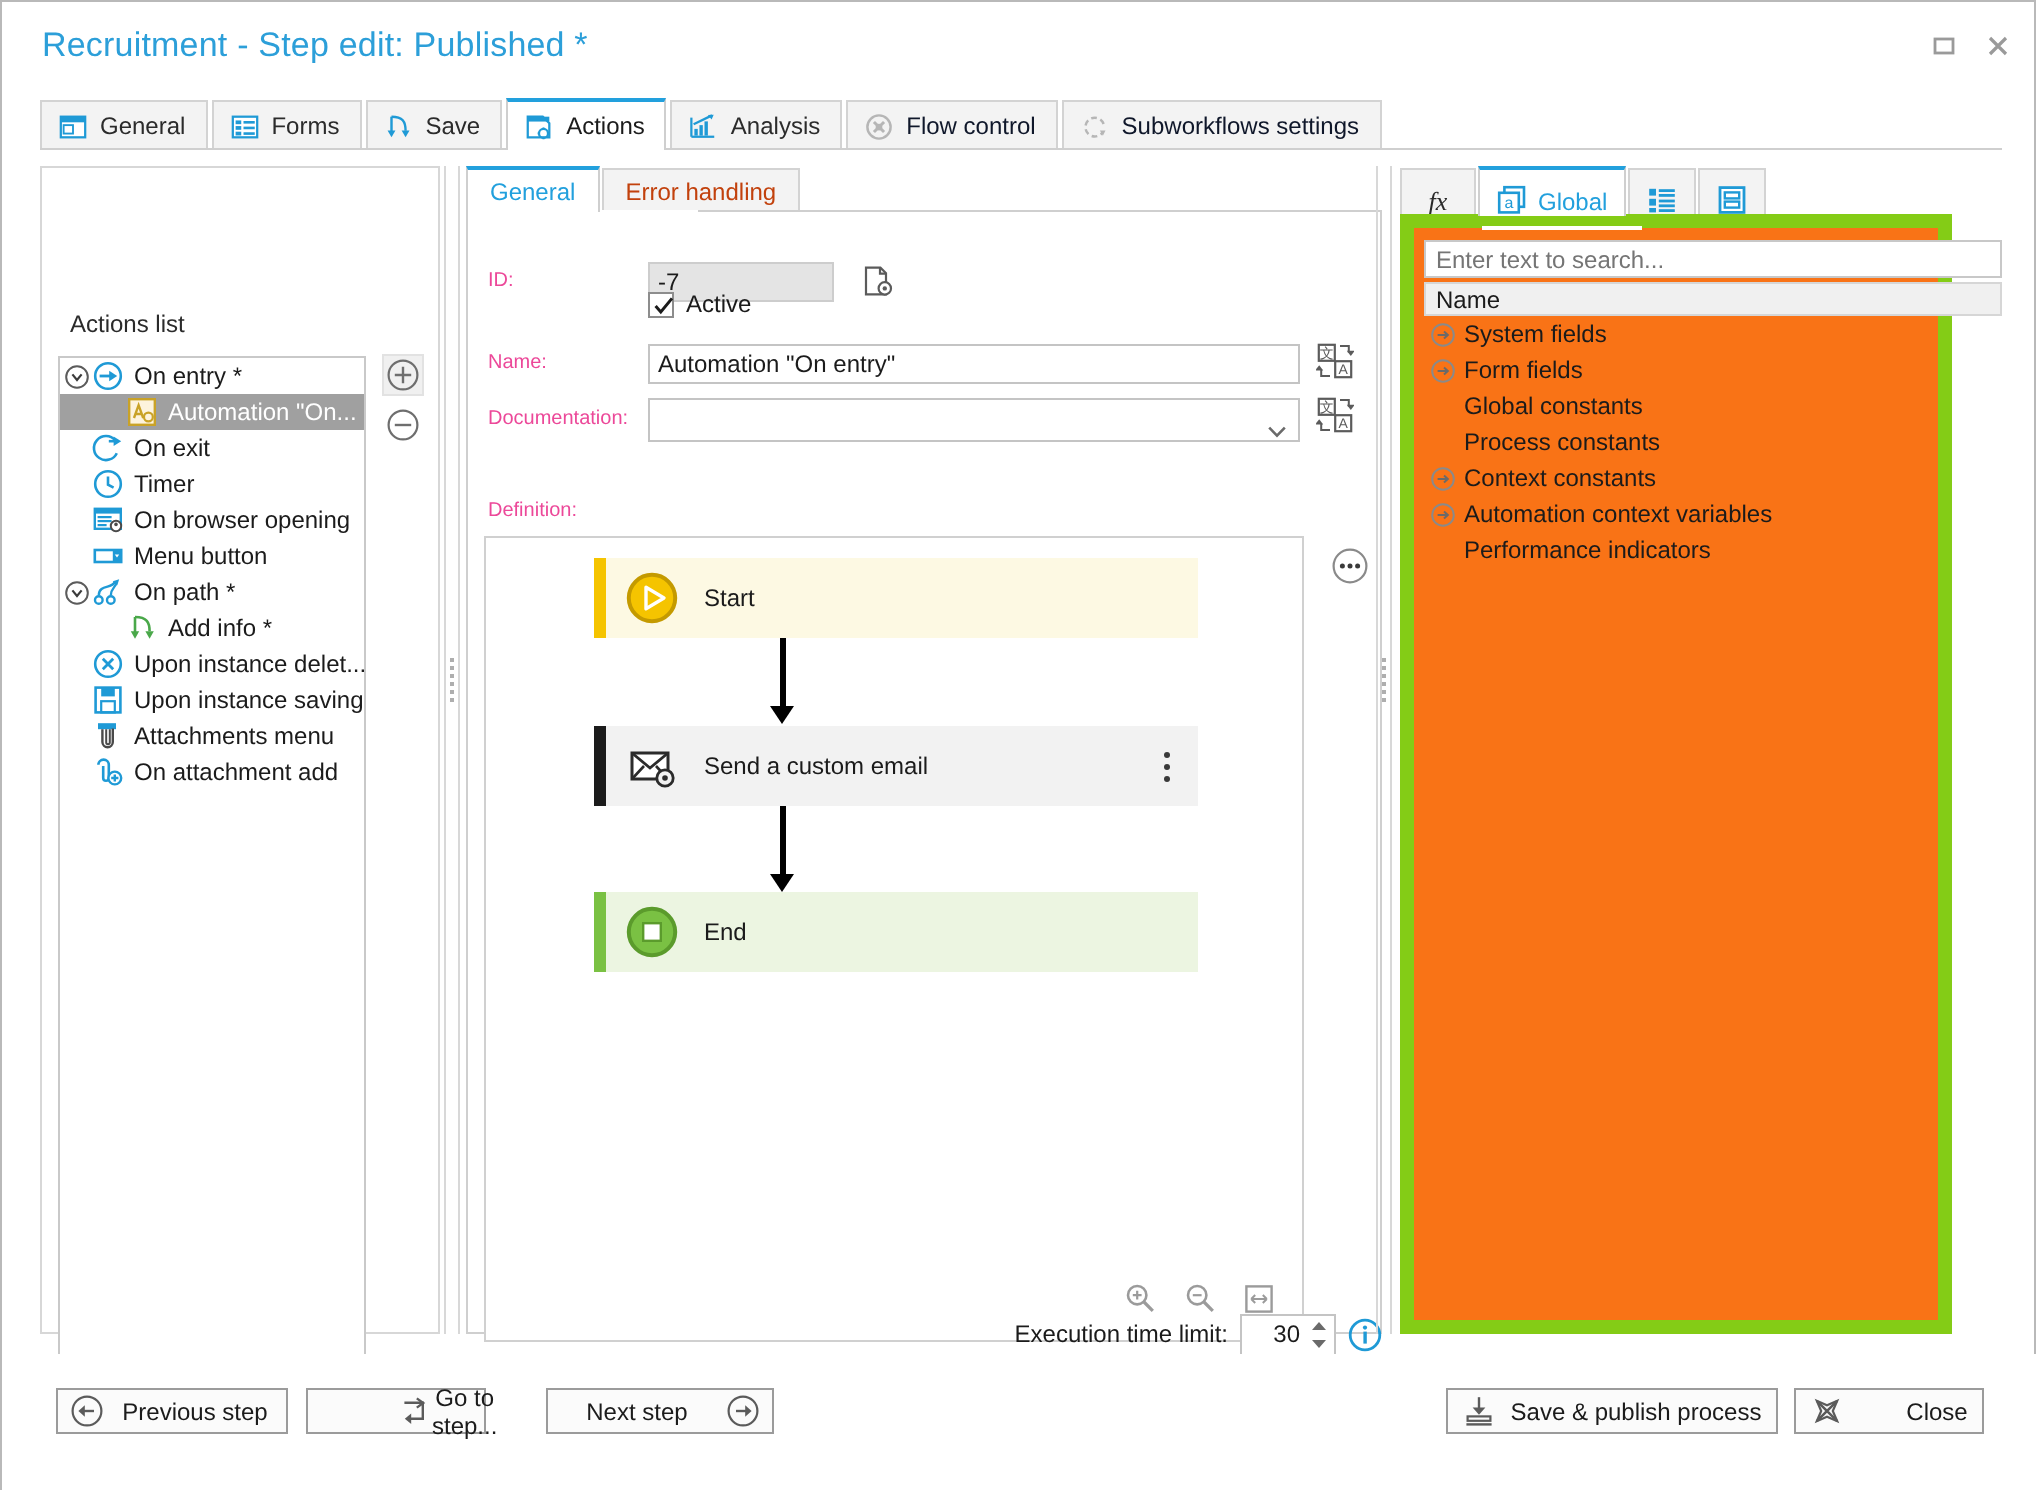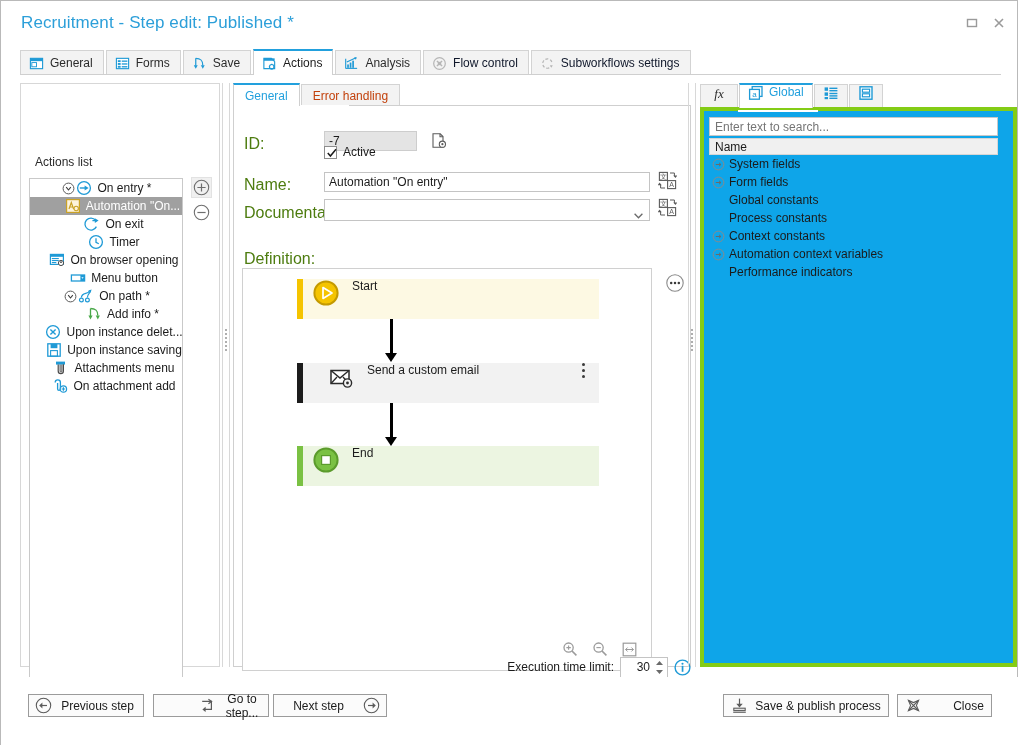--- a/index.html
+++ b/index.html
@@ -71,21 +71,21 @@
     position:absolute; left:30px; top:80px;
     background:#ffffff; padding:0 4px;
     font-size:12px; color:#2b2b2b;
   }
   .actions-list {
     position:absolute; left:28px; top:103px; width:154px; height:563px;
     border:1px solid #c9c9c9; background:#ffffff; overflow:hidden;
   }
   .al-row {
     display:flex; align-items:center; height:18px; font-size:12px; color:#1b1b1b;
-    white-space:nowrap; padding-left:2px;justify-content:center;
+    white-space:nowrap; padding-left:2px;
   }
   .al-row.sel { background:#a0a0a0; color:#ffffff; }
   .al-exp { width:13px; height:13px; flex:none; margin-right:1px; }
   .al-exp.empty { visibility:hidden; }
   .al-ico { width:16px; height:16px; flex:none; margin-right:5px; display:block; }
   .al-indent { width:17px; flex:none; }
 
   .plusminus { position:absolute; left:190px; top:102px; width:22px; }
   .pmbtn {
     width:21px; height:21px; display:flex; align-items:center; justify-content:center;
@@ -113,21 +113,21 @@
     position:relative; z-index:2;
   }
   .panel-box {
     position:absolute; left:0; top:22px; width:458px; height:562px;
     border:1px solid #cfcfcf; background:#ffffff;
   }
   .panel-box::before{
     content:""; position:absolute; left:0; top:-1px; width:115px; height:2px; background:#ffffff;
   }
 
-  .frm-label { position:absolute; font-size:16px; color:#4d7c0f; }
+  .frm-label { position:absolute; font-size:10px; color:#ec4899; }
   .inp {
     position:absolute; border:1px solid #c4c4c4; background:#ffffff;
     font-family:"Liberation Sans", sans-serif; font-size:12px; color:#1b1b1b;
     padding:0 4px; height:20px; line-height:18px; outline:none;
   }
   .inp.ro { background:#e4e4e4; border:1px solid #cdcdcd; }
   .combo { position:absolute; height:22px; border:1px solid #c4c4c4; background:#ffffff; }
   .combo .arrow { position:absolute; right:6px; top:8px; }
   .icon-btn { position:absolute; width:18px; height:18px; cursor:default; }
 
@@ -135,52 +135,52 @@
   .chkbox { width:13px; height:13px; border:1px solid #8d8d8d; background:#fff; position:relative; flex:none; }
   .chkbox svg { position:absolute; left:1px; top:0px; }
 
   
   .canvas {
     position:absolute; left:8px; top:162px; width:410px; height:403px;
     border:1px solid #d0d0d0; background:#ffffff;
   }
   .node { position:absolute; display:flex; align-items:center; height:40px; }
   .node .bar { width:6px; height:40px; flex:none; }
-  .node .fill { flex:1; height:40px; display:flex; align-items:flex-start; }
+  .node .fill { flex:1; height:40px; display:flex; align-items:center; }
   .node .nico { width:28px; height:28px; margin-left:9px; flex:none; }
   .node .ntext { margin-left:12px; font-size:12px; color:#1b1b1b; }
   .kebab { margin-left:auto; margin-right:14px; display:flex; flex-direction:column; gap:3px; }
   .kebab i { width:3px; height:3px; background:#3a3a3a; border-radius:50%; display:block; }
   .conn { position:absolute; width:3px; background:#000; }
   .arrowhead { position:absolute; width:0; height:0; border-left:6px solid transparent; border-right:6px solid transparent; border-top:9px solid #000; }
 
   .zoomtools { position:absolute; right:14px; bottom:10px; display:flex; align-items:center; gap:14px; }
   .dots-btn { position:absolute; right:-34px; top:4px; width:20px; height:20px; }
 
   .exec-row { position:absolute; left:0; top:572px; width:458px; height:24px; display:flex; align-items:center; justify-content:flex-end; gap:6px; }
   .spin { position:relative; width:48px; height:21px; border:1px solid #c4c4c4; background:#fff; }
   .spin .val { position:absolute; right:17px; top:2px; font-size:12px; }
   .spin .ar { position:absolute; right:2px; width:11px; height:8px; display:flex; align-items:center; justify-content:center; }
 
   
   .right { position:absolute; left:699px; top:8px; width:301px; height:584px; }
   .rtabs { position:absolute; left:0; top:0; display:flex; align-items:flex-end; height:25px; }
   .rtab {
-    height:24px; min-width:34px; padding:0 8px; display:flex; align-items:flex-start; gap:5px;
+    height:24px; min-width:34px; padding:0 8px; display:flex; align-items:flex-end; gap:5px;
     background:#f3f3f3; border:1px solid #d3d3d3; border-bottom:none; font-size:12px; margin-right:1px;
     color:#2b2b2b;
   }
   .rtab.active {
     background:#ffffff; height:25px; color:#22a0dd;
     border-top:2px solid #22a0dd; border-left:1px solid #cfcfcf; border-right:1px solid #cfcfcf;
     position:relative; z-index:2;
   }
   .rpanel {
-    position:absolute; left:0; top:24px; width:317px; height:560px;
-    border:4px solid #84cc16; background:#0ea5e9;
+    position:absolute; left:0; top:24px; width:276px; height:560px;
+    border:7px solid #84cc16; background:#f97316;
   }
   .rpanel::before{
     content:""; position:absolute; left:34px; top:-1px; width:80px; height:2px; background:#ffffff;
   }
   .search {
     position:absolute; left:5px; top:6px; width:289px; height:19px;
     border:1px solid #c8c8c8; background:#fff;
     font-family:"Liberation Sans", sans-serif; font-size:12px; color:#bdbdbd;
     padding:0 5px; outline:none;
   }
@@ -580,21 +580,21 @@
               </span>
               <span class="ntext">Start</span>
             </div>
           </div>
 
           <div class="conn" style="left:146.5px; top:50px; height:37px;"></div>
           <div class="arrowhead" style="left:142px; top:84px;"></div>
 
           <div class="node" style="left:54px; top:94px; width:302px;">
             <div class="bar" style="background:#1c1c1c;"></div>
-            <div class="fill" style="background:#f2f2f2;padding-left:15px;">
+            <div class="fill" style="background:#f2f2f2;">
               <span class="nico">
                 <svg width="28" height="28" viewBox="0 0 28 28">
                     <rect x="4" y="7.5" width="18" height="13" fill="#fff" stroke="#2b2b2b" stroke-width="1.5"></rect>
                     <path d="M4 7.5 L13 15 L22 7.5" fill="none" stroke="#2b2b2b" stroke-width="1.4"></path>
                     <path d="M4 20.5 L10 14 M22 20.5 L16 14" fill="none" stroke="#2b2b2b" stroke-width="1.3"></path>
                     <circle cx="20.5" cy="20" r="4.1" fill="#f2f2f2" stroke="#2b2b2b" stroke-width="1.4"></circle>
                     <circle cx="20.5" cy="20" r="1.4" fill="#2b2b2b"></circle>
                   </svg>
               </span>
               <span class="ntext">Send a custom email</span>
@@ -793,21 +793,21 @@
       <span class="bico" style="margin-left:6px;">
         <svg width="17" height="17" viewBox="0 0 17 17">
             <circle cx="8.5" cy="8.5" r="7.2" fill="none" stroke="#5b5b5b" stroke-width="1.1"></circle>
             <path d="M12 8.5 H6" stroke="#5b5b5b" stroke-width="1.2"></path>
             <path d="M4.2 8.5 L7.4 5.6 L7.4 11.4 Z" fill="#5b5b5b"></path>
           </svg>
       </span>
       <span class="blabel">Previous step</span>
     </div>
 
-    <div class="btn" style="left:152px; top:17px; width:116px;padding-left:39px;">
+    <div class="btn" style="left:152px; top:17px; width:90px;padding-left:39px;">
       <span class="bico" style="margin-left:6px;">
         <svg width="17" height="17" viewBox="0 0 17 17">
             <path d="M3.2 4.4 H12.4 V12.4 H5" fill="none" stroke="#5b5b5b" stroke-width="1.2"></path>
             <path d="M3.4 12.4 L6.6 9.8 L6.6 15 Z" fill="#5b5b5b"></path>
             <path d="M9.4 2.2 L12.6 4.5 L9.4 6.8" fill="none" stroke="#5b5b5b" stroke-width="1.2"></path>
           </svg>
       </span>
       <span class="blabel">Go to step...</span>
     </div>
 

